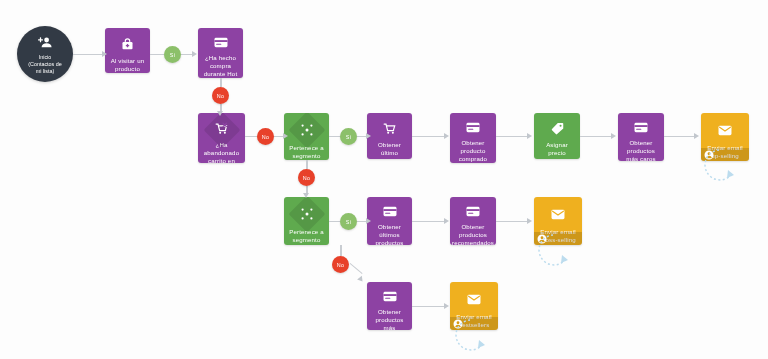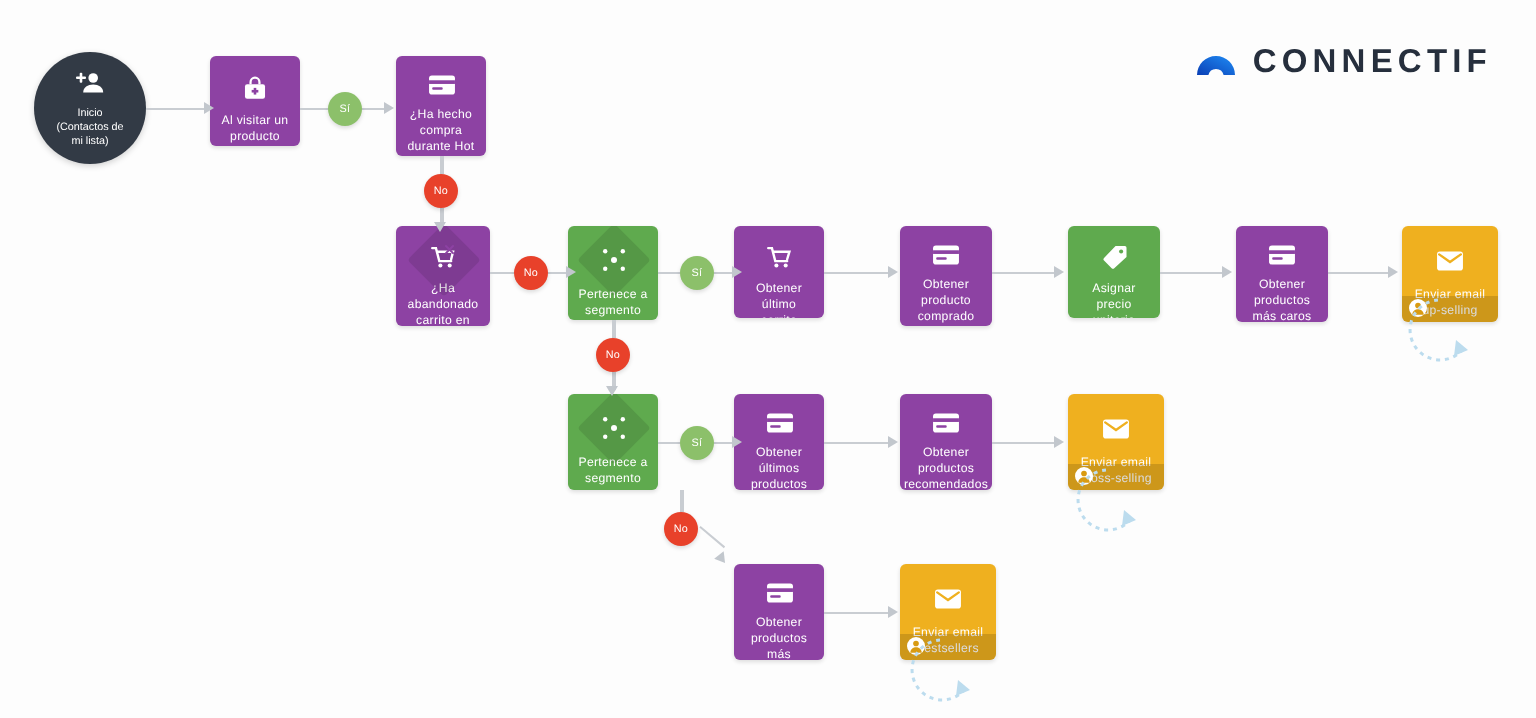--- a/index.html
+++ b/index.html
@@ -166,34 +166,20 @@
     border-right: 3.4px solid transparent;
     border-top: 5px solid #c2c7cd;
   }
   .loop { position: absolute; z-index: 1; }
 </style>
 </head>
 <body>
 
 <div id="canvas">
 
-  <div id="logo">
-    <span class="mark">
-      <svg width="22" height="22" viewBox="0 0 22 22">
-        <defs>
-          <linearGradient id="lgArch" x1="0" y1="1" x2="1" y2="0">
-            <stop offset="0%" stop-color="#0a3fb5"></stop>
-            <stop offset="100%" stop-color="#1f8cf5"></stop>
-          </linearGradient>
-        </defs>
-        <path d="M1.5 17.5 A9.5 9.5 0 0 1 20.5 17.5 L14.8 17.5 A3.9 3.9 0 0 0 7.2 17.5 Z" fill="url(#lgArch)"></path>
-      </svg>
-    </span>
-    <span class="word">CONNECTIF</span>
-  </div>
 
   <div class="conn h" style="left:73px; top:54px; width:30px;"></div>
   <div class="arrow right" style="left:102px; top:50.5px;"></div>
 
   <div class="conn h" style="left:150px; top:54px; width:14px;"></div>
   <div class="conn h" style="left:181px; top:54px; width:12px;"></div>
   <div class="arrow right" style="left:192px; top:50.5px;"></div>
 
   <div class="conn v" style="left:220.3px; top:78px; height:9px;"></div>
   <div class="conn v" style="left:220.3px; top:104px; height:9px;"></div>

